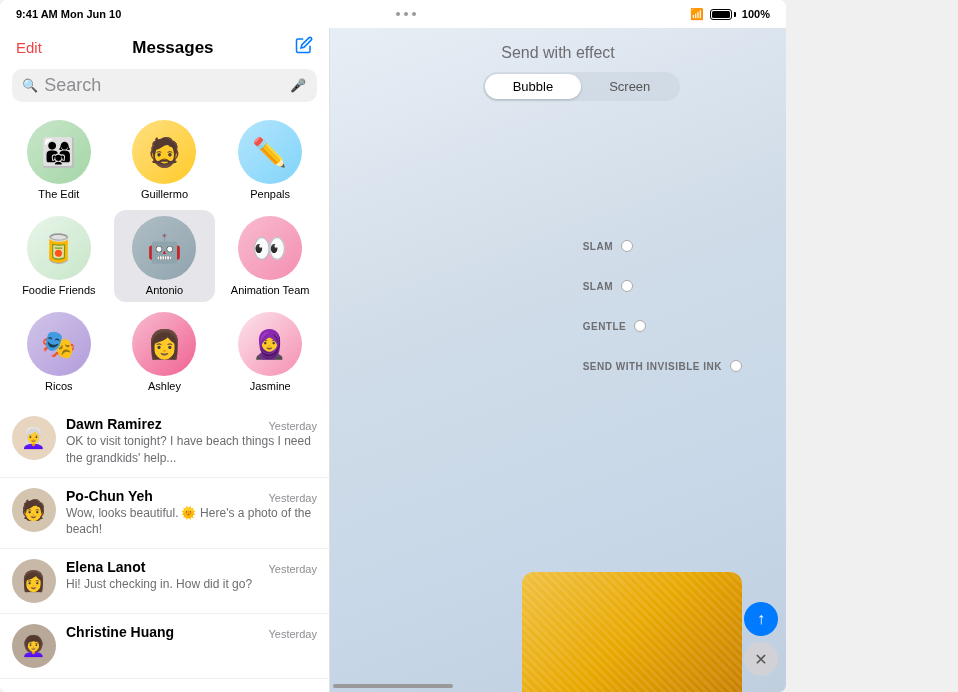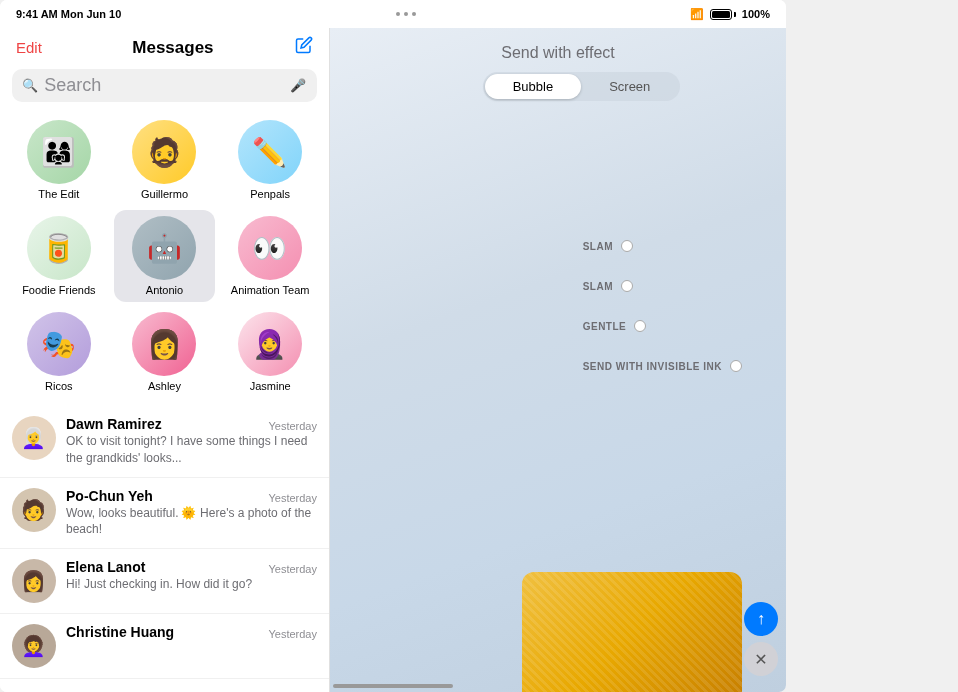--- a/index.html
+++ b/index.html
@@ -458,21 +458,21 @@
       <div class="message-list" id="message-list">
       <div class="message-item">
     <div class="msg-avatar">
       <div class="msg-avatar-inner" style="background:#e8d5c0">👩‍🦳</div>
     </div>
     <div class="msg-content">
       <div class="msg-header">
         <span class="msg-name">Dawn Ramirez</span>
         <span class="msg-time">Yesterday</span>
       </div>
-      <div class="msg-preview">OK to visit tonight? I have some things I need the grandkids' looks...</div>
+      <div class="msg-preview">OK to visit tonight? I have beach things I need the grandkids' help...</div>
     </div>
   </div>
           <div class="message-item">
     <div class="msg-avatar">
       <div class="msg-avatar-inner" style="background:#d4c5b0">🧑</div>
     </div>
     <div class="msg-content">
       <div class="msg-header">
         <span class="msg-name">Po-Chun Yeh</span>
         <span class="msg-time">Yesterday</span>

